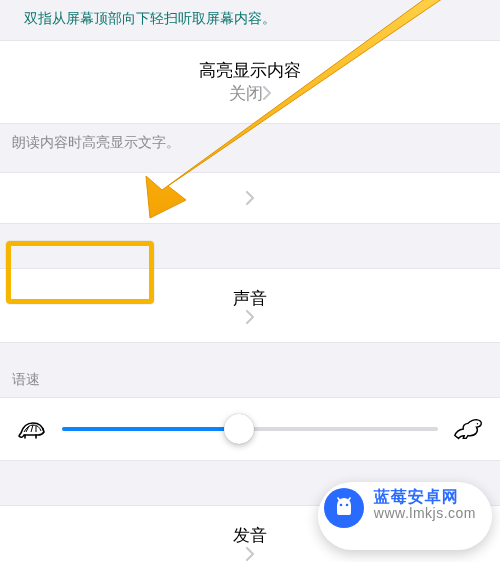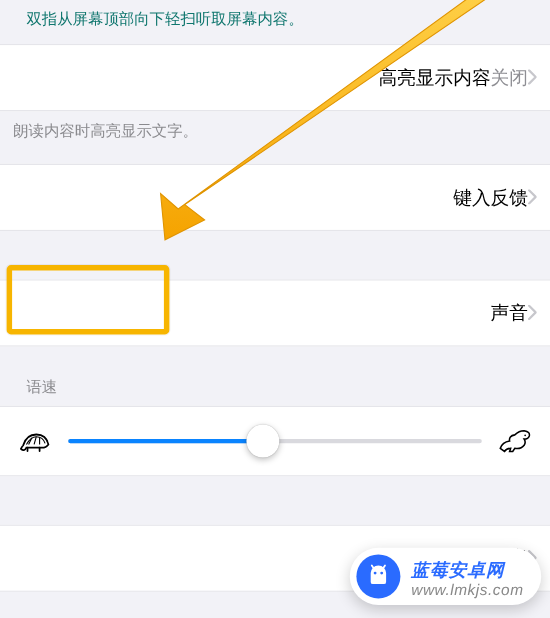--- a/index.html
+++ b/index.html
@@ -14,43 +14,44 @@
     padding: 10px 24px 10px 24px;
     font-size: 14px;
     color: #0f766e;
     line-height: 1.4;
     font-family: Liberation Mono, monospace;
   }
   .cell {
     background: #fff;
     border-top: 1px solid #e5e5ea;
     border-bottom: 1px solid #e5e5ea;
-    padding: 18px 12px;
+    padding: 18px 24px;
     display: flex;
     align-items: center;
-    justify-content: flex-end;
+    justify-content: flex-start;
     font-size: 17px;
+    flex-direction: column;
   }
   .cell .left-label { color: #000; }
   .cell .right {
     display: flex; align-items: center; gap: 0;
     color: #8e8e93; font-size: 17px;
   }
   .chevron {
     width: 8px; height: 14px;
     display: inline-block;
   }
   .chevron svg { display:block; }
   .section-note {
     padding: 10px 24px 20px 12px;
     font-size: 14px;
     color: #8a8a8e;
   }
   .section-header {
-    padding: 28px 24px 8px 24px;
+    padding: 28px 24px 8px 12px;
     font-size: 14px;
     color: #8a8a8e;
   }
   .slider-cell {
     background: #fff;
     border-top: 1px solid #e5e5ea;
     border-bottom: 1px solid #e5e5ea;
     padding: 14px 16px;
     display: flex;
     align-items: center;
@@ -104,24 +105,23 @@
   }
   
   .watermark-pill {
     position: absolute;
     right: 8px;
     bottom: 12px;
     background: #fff;
     border-radius: 999px;
     box-shadow: 0 4px 14px rgba(0,0,0,0.2);
     display: flex;
-    align-items: flex-end;
-    padding: 6px 16px 6px 6px;
+    align-items: flex-start;
+    padding: 6px 16px 22px 6px;
     gap: 10px;
-    font-style: italic;
   }
   .wm-logo {
     width: 40px; height: 40px;
     border-radius: 50%;
     background: #2a6bff;
     display:flex; align-items:center; justify-content:center;
   }
   .wm-text { display:flex; flex-direction:column; line-height:1.1; }
   .wm-title { font-size: 16px; font-weight: 700; color:#2a6bff; letter-spacing:1px;}
   .wm-url { font-size: 14px; color:#888; letter-spacing:0.5px;}
@@ -139,21 +139,20 @@
     <span class="chevron">
       <svg width="8" height="14" viewBox="0 0 8 14">
           <path d="M1 1l6 6-6 6" fill="none" stroke="#c7c7cc" stroke-width="2" stroke-linecap="round" stroke-linejoin="round"></path>
         </svg>
     </span>
   </span>
 </div>
 <div class="section-note">朗读内容时高亮显示文字。</div>
 
 <div class="cell">
-  <span class="left-label">键入反馈</span>
   <span class="right">
     <span class="chevron">
       <svg width="8" height="14" viewBox="0 0 8 14">
           <path d="M1 1l6 6-6 6" fill="none" stroke="#c7c7cc" stroke-width="2" stroke-linecap="round" stroke-linejoin="round"></path>
         </svg>
     </span>
   </span>
 </div>
 
 <div class="gap"></div>

